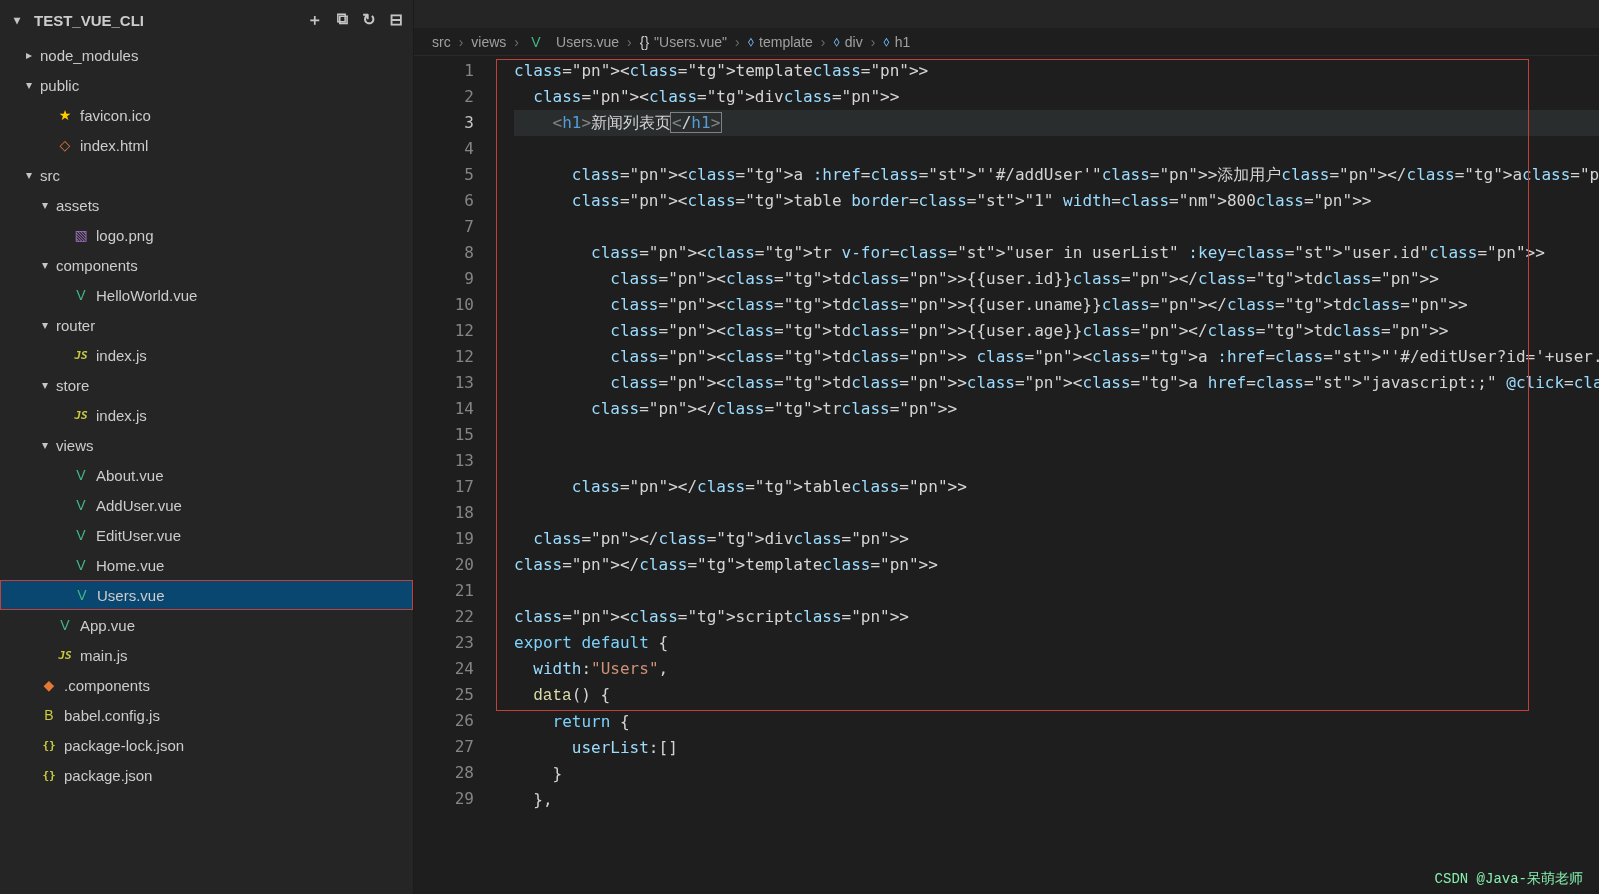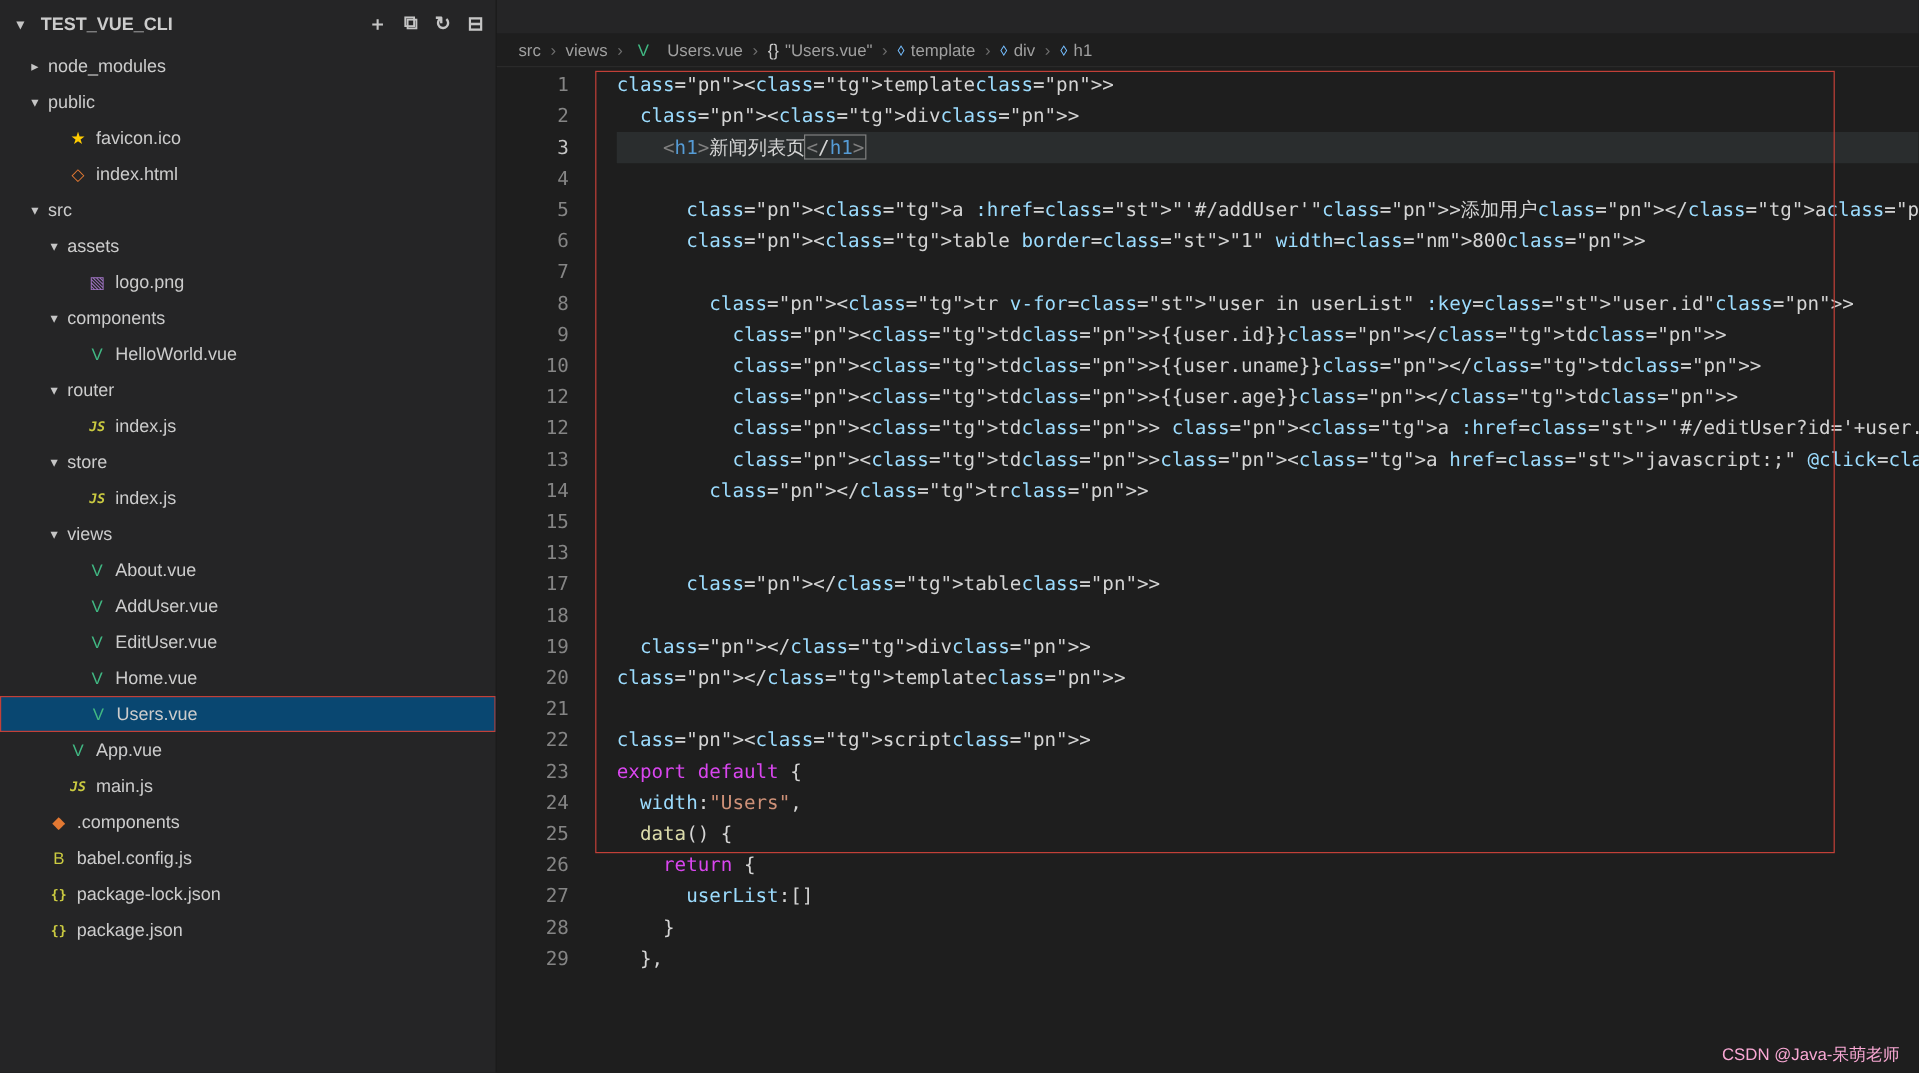--- a/index.html
+++ b/index.html
@@ -53,28 +53,28 @@
   .gutter { width:78px; text-align:right; color:#858585; padding:2px 18px 0 0;
     user-select:none; }
   .gutter .cur { color:#c6c6c6; }
   pre.src { flex:1; padding:2px 0 0 22px; color:#d4d4d4; white-space:pre; overflow:hidden; }
 
   
   .pn { color:#808080; }          
   .tg { color:#569cd6; }          
   .at { color:#9cdcfe; }          
   .st { color:#ce9178; }          
-  .kw2{ color:#d946ef; }          
-  .fn { color:#dcdcaa; }          
+  .kw2{ color:#7dd3fc; }          
+  .fn { color:#dcdcaa;font-family:Liberation Mono, monospace; }          
   .vr { color:#9cdcfe; }          
   .bx { border:1px solid #808080; padding:0 1px; margin-left:-1px;}
   .curLineBg { background:#2a2d2e; display:inline-block; width:100%; }
 
-  .watermark { position:absolute; right:16px; bottom:6px; color:#f9a8d4; font-size:14px;
-    font-family:Liberation Sans, sans-serif; pointer-events:none; }
+  .watermark { position:absolute; right:16px; bottom:6px; color:#86efac; font-size:14px;
+    font-family:Liberation Mono, monospace; pointer-events:none; }
 </style>
 </head>
 <body>
 
 <div id="app">
 
   <div id="sidebar">
     <div id="sidebar-header">
       <span class="title">
         <span class="chev">▾</span>

